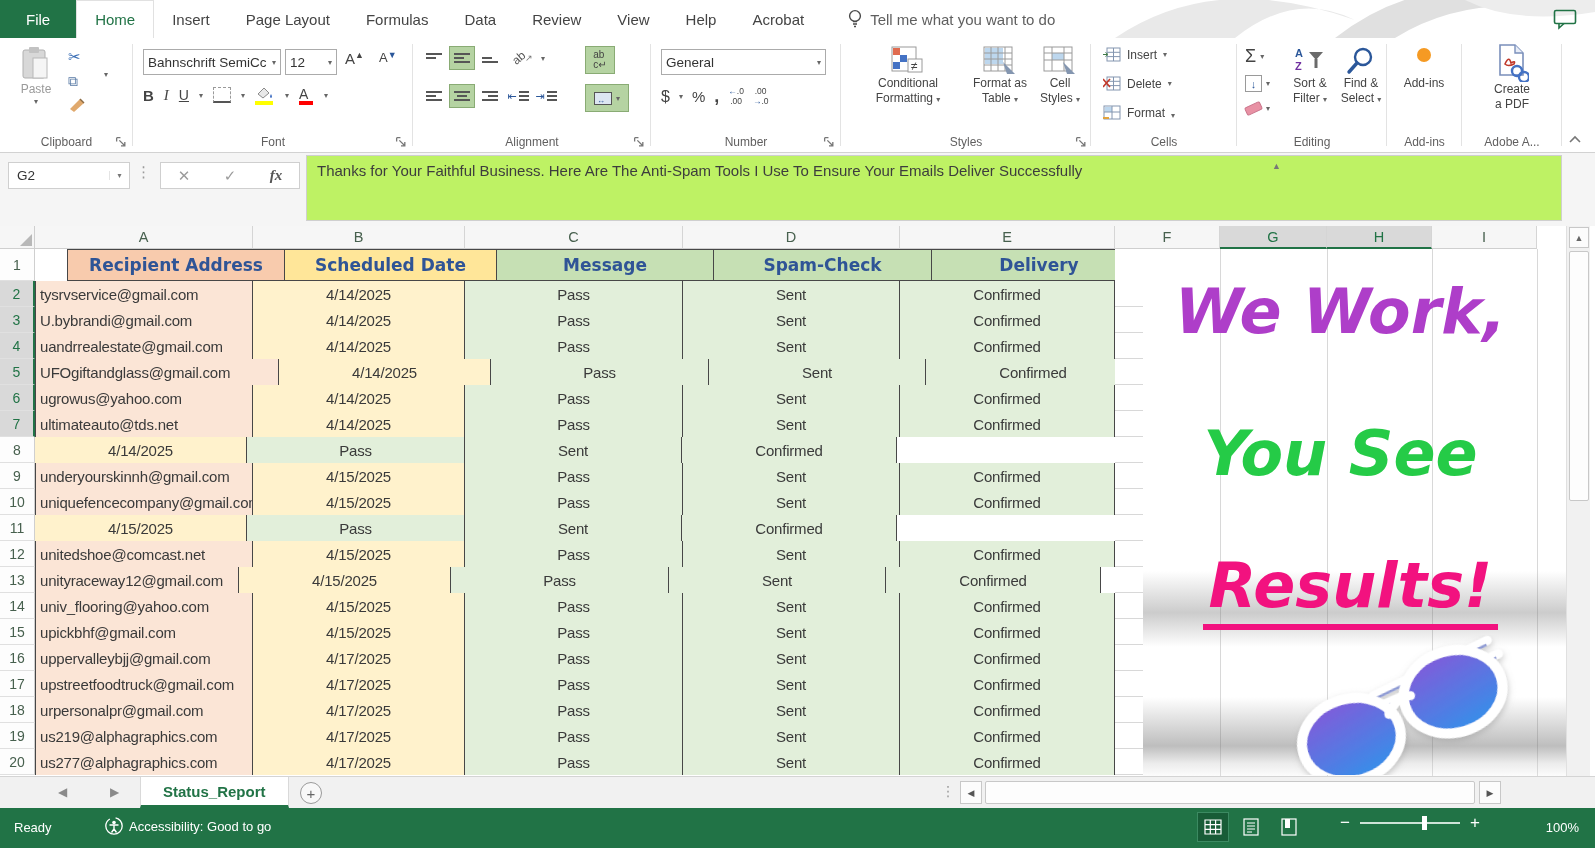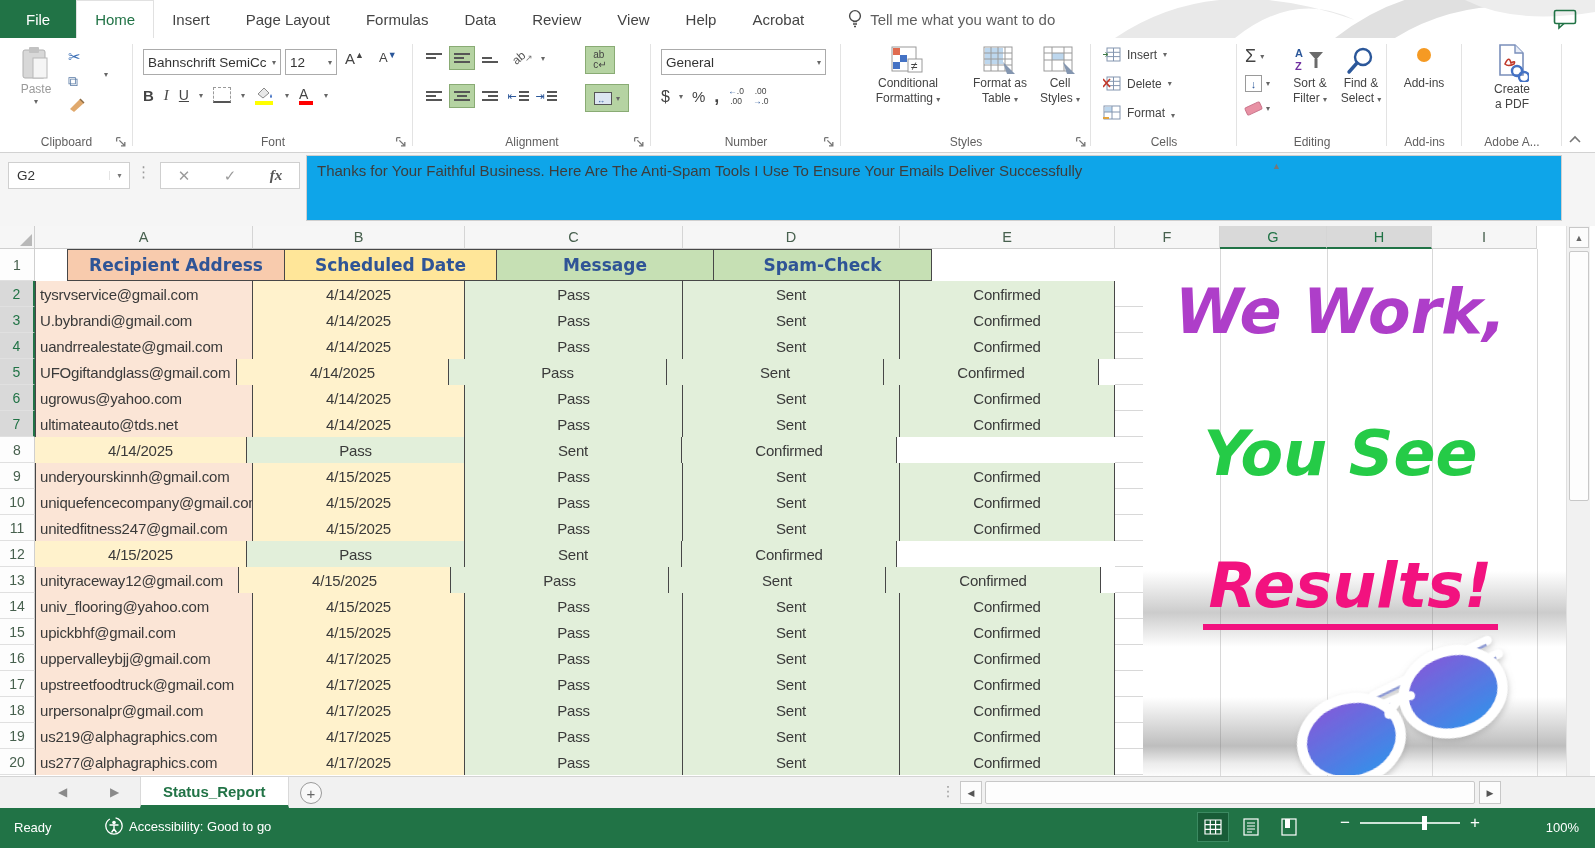--- a/index.html
+++ b/index.html
@@ -33,21 +33,21 @@
   .glyphU { text-decoration:underline; font-size:14px; }
 
   
   .fbar { position:absolute; left:0; top:153px; width:1595px; height:73px; background:#f5f5f5; }
   .namebox { position:absolute; left:8px; top:9px; width:122px; height:27px; background:#fff; border:1px solid #cfcfcf; display:flex; align-items:center; font-size:13.5px; color:#333; }
   .namebox .nb-text { flex:1; padding-left:8px; }
   .namebox .nb-arrow { width:20px; text-align:center; color:#777; font-size:8px; border-left:1px solid #e4e4e4; }
   .fdots { position:absolute; left:136px; top:10px; color:#9a9a9a; font-size:15px; letter-spacing:-2px; }
   .fbtns { position:absolute; left:160px; top:9px; width:140px; height:27px; background:#fff; border:1px solid #cfcfcf; display:flex; align-items:center; justify-content:space-around; color:#9b9b9b; font-size:15px; }
   .fx { font-family:"Liberation Serif",serif; font-style:italic; color:#555; font-weight:bold; }
-  .finput { position:absolute; left:306px; top:2px; width:1256px; height:66px; background:#0ea5e9; border:1px solid #cfcfcf; font-size:15px; color:#3d3d3d; padding:6px 24px 0 10px; white-space:nowrap; overflow:hidden; }
+  .finput { position:absolute; left:306px; top:2px; width:1256px; height:66px; background:#bef264; border:1px solid #cfcfcf; font-size:15px; color:#3d3d3d; padding:6px 24px 0 10px; white-space:nowrap; overflow:hidden; }
   .fexpand { position:absolute; right:314px; top:8px; color:#777; font-size:9px; }
 
   
   .grid { position:absolute; left:0; top:226px; width:1566px; height:550px; background:#fff; overflow:hidden; }
   .corner { position:absolute; left:0; top:0; width:35px; height:23px; background:#f6f6f6; border-right:1px solid #cfcfcf; border-bottom:1px solid #cfcfcf; }
   .corner .tri { position:absolute; right:2px; bottom:2px; width:0; height:0; border-bottom:12px solid #b8b8b8; border-left:12px solid transparent; }
   .colhdrs { position:absolute; left:35px; top:0; height:23px; display:flex; }
   .ch { height:23px; display:flex; align-items:center; justify-content:center; font-size:14.5px; color:#47604e; background:#f6f6f6; border-right:1px solid #d5d5d5; border-bottom:1px solid #cfcfcf; }
   .ch.sel { background:#d9d9d9; color:#217346; border-bottom:2px solid #217346; }
   .rowhdrs { position:absolute; left:0; top:23px; width:35px; }
@@ -500,20 +500,21 @@
         <div class="rh" style="height: 26px;">18</div>
         <div class="rh" style="height: 26px;">19</div>
         <div class="rh" style="height: 26px;">20</div>
       </div>
     <div class="cells">
       <div class="hdr-row" id="hdrrow">
           <div class="hc hfillA" style="width: 218px;">Recipient Address</div>
           <div class="hc hfillB" style="width: 212px;">Scheduled Date</div>
           <div class="hc hfillC" style="width: 217px;">Message</div>
           <div class="hc hfillC" style="width: 218px;">Spam-Check</div>
+          <div class="hc hfillC" style="width: 215px;">Delivery</div>
         </div>
       <div id="datarows">
           <div class="row">
             <div class="dc ca fillA" style="width: 218px;">tysrvservice@gmail.com</div>
             <div class="dc cb fillB" style="width: 212px;">4/14/2025</div>
             <div class="dc cc fillC" style="width: 218px;">Pass</div>
             <div class="dc cd fillC" style="width: 217px;">Sent</div>
             <div class="dc ce fillC" style="width: 215px;">Confirmed</div>
           </div>
           <div class="row">
@@ -524,21 +525,21 @@
             <div class="dc ce fillC" style="width: 215px;">Confirmed</div>
           </div>
           <div class="row">
             <div class="dc ca fillA" style="width: 218px;">uandrrealestate@gmail.com</div>
             <div class="dc cb fillB" style="width: 212px;">4/14/2025</div>
             <div class="dc cc fillC" style="width: 218px;">Pass</div>
             <div class="dc cd fillC" style="width: 217px;">Sent</div>
             <div class="dc ce fillC" style="width: 215px;">Confirmed</div>
           </div>
           <div class="row">
-            <div class="dc ca fillA" style="width: 202px;">UFOgiftandglass@gmail.com</div>
+            <div class="dc ca fillA" style="width: 244px;">UFOgiftandglass@gmail.com</div>
             <div class="dc cb fillB" style="width: 212px;">4/14/2025</div>
             <div class="dc cc fillC" style="width: 218px;">Pass</div>
             <div class="dc cd fillC" style="width: 217px;">Sent</div>
             <div class="dc ce fillC" style="width: 215px;">Confirmed</div>
           </div>
           <div class="row">
             <div class="dc ca fillA" style="width: 218px;">ugrowus@yahoo.com</div>
             <div class="dc cb fillB" style="width: 212px;">4/14/2025</div>
             <div class="dc cc fillC" style="width: 218px;">Pass</div>
             <div class="dc cd fillC" style="width: 217px;">Sent</div>
@@ -565,27 +566,27 @@
             <div class="dc ce fillC" style="width: 215px;">Confirmed</div>
           </div>
           <div class="row">
             <div class="dc ca fillA" style="width: 218px;">uniquefencecompany@gmail.com</div>
             <div class="dc cb fillB" style="width: 212px;">4/15/2025</div>
             <div class="dc cc fillC" style="width: 218px;">Pass</div>
             <div class="dc cd fillC" style="width: 217px;">Sent</div>
             <div class="dc ce fillC" style="width: 215px;">Confirmed</div>
           </div>
           <div class="row">
-            <div class="dc ca fillA" style="width: 218px;">unitedfitness247@gmail.com</div>
             <div class="dc cb fillB" style="width: 212px;">4/15/2025</div>
             <div class="dc cc fillC" style="width: 218px;">Pass</div>
             <div class="dc cd fillC" style="width: 217px;">Sent</div>
             <div class="dc ce fillC" style="width: 215px;">Confirmed</div>
           </div>
           <div class="row">
+            <div class="dc ca fillA" style="width: 218px;">unitedshoe@comcast.net</div>
             <div class="dc cb fillB" style="width: 212px;">4/15/2025</div>
             <div class="dc cc fillC" style="width: 218px;">Pass</div>
             <div class="dc cd fillC" style="width: 217px;">Sent</div>
             <div class="dc ce fillC" style="width: 215px;">Confirmed</div>
           </div>
           <div class="row">
             <div class="dc ca fillA" style="width: 204px;">unityraceway12@gmail.com</div>
             <div class="dc cb fillB" style="width: 212px;">4/15/2025</div>
             <div class="dc cc fillC" style="width: 218px;">Pass</div>
             <div class="dc cd fillC" style="width: 217px;">Sent</div>

